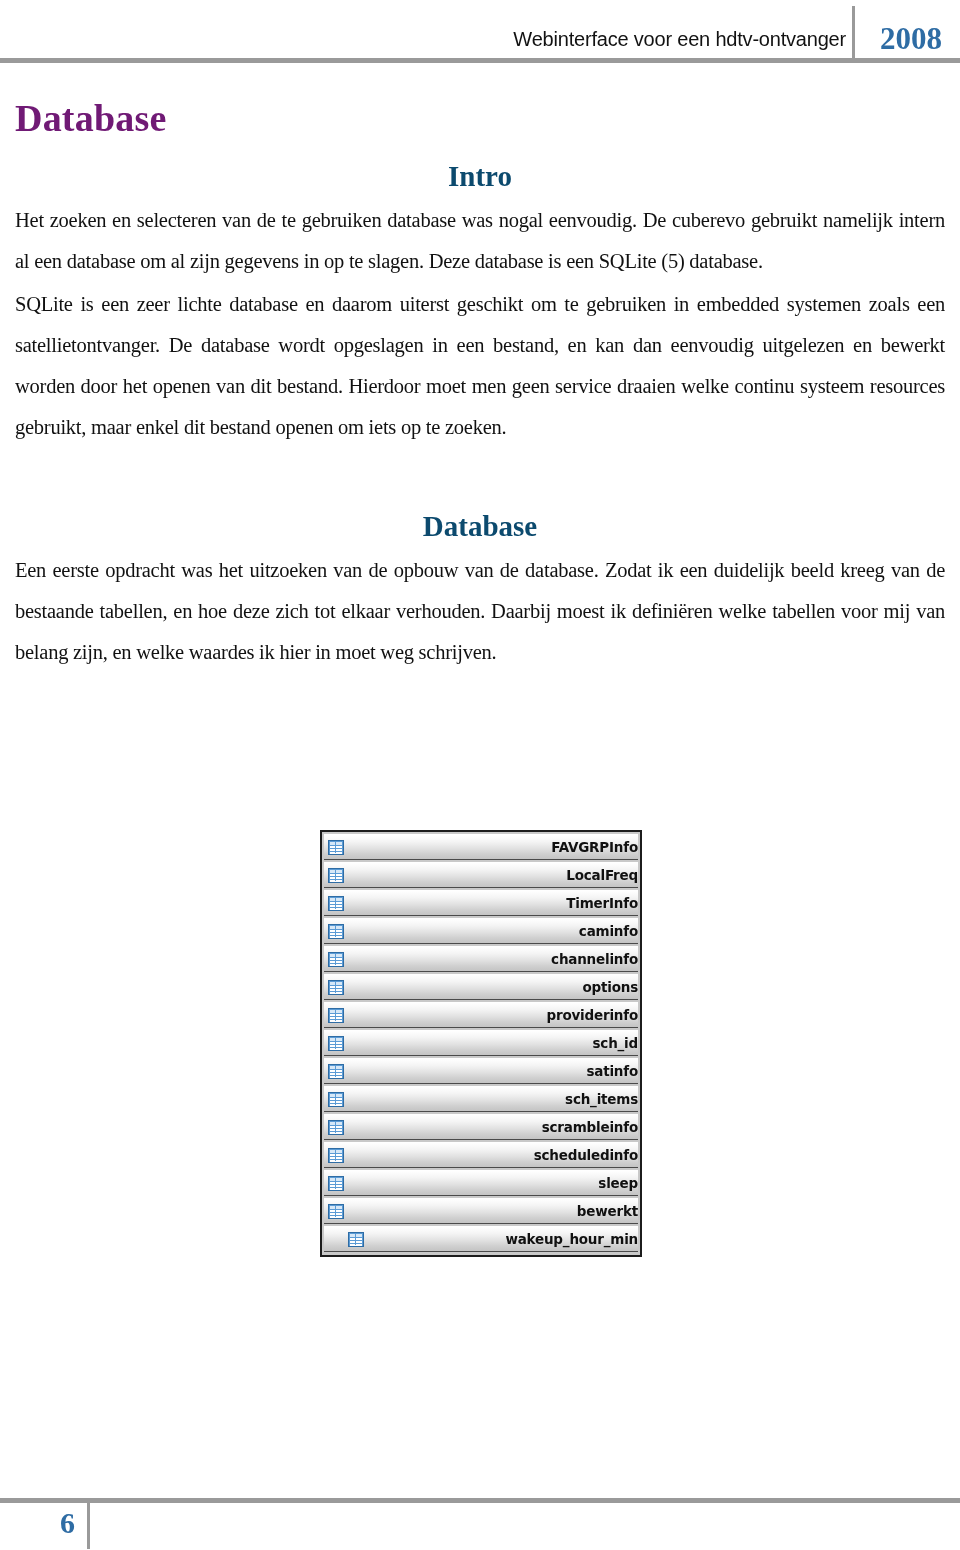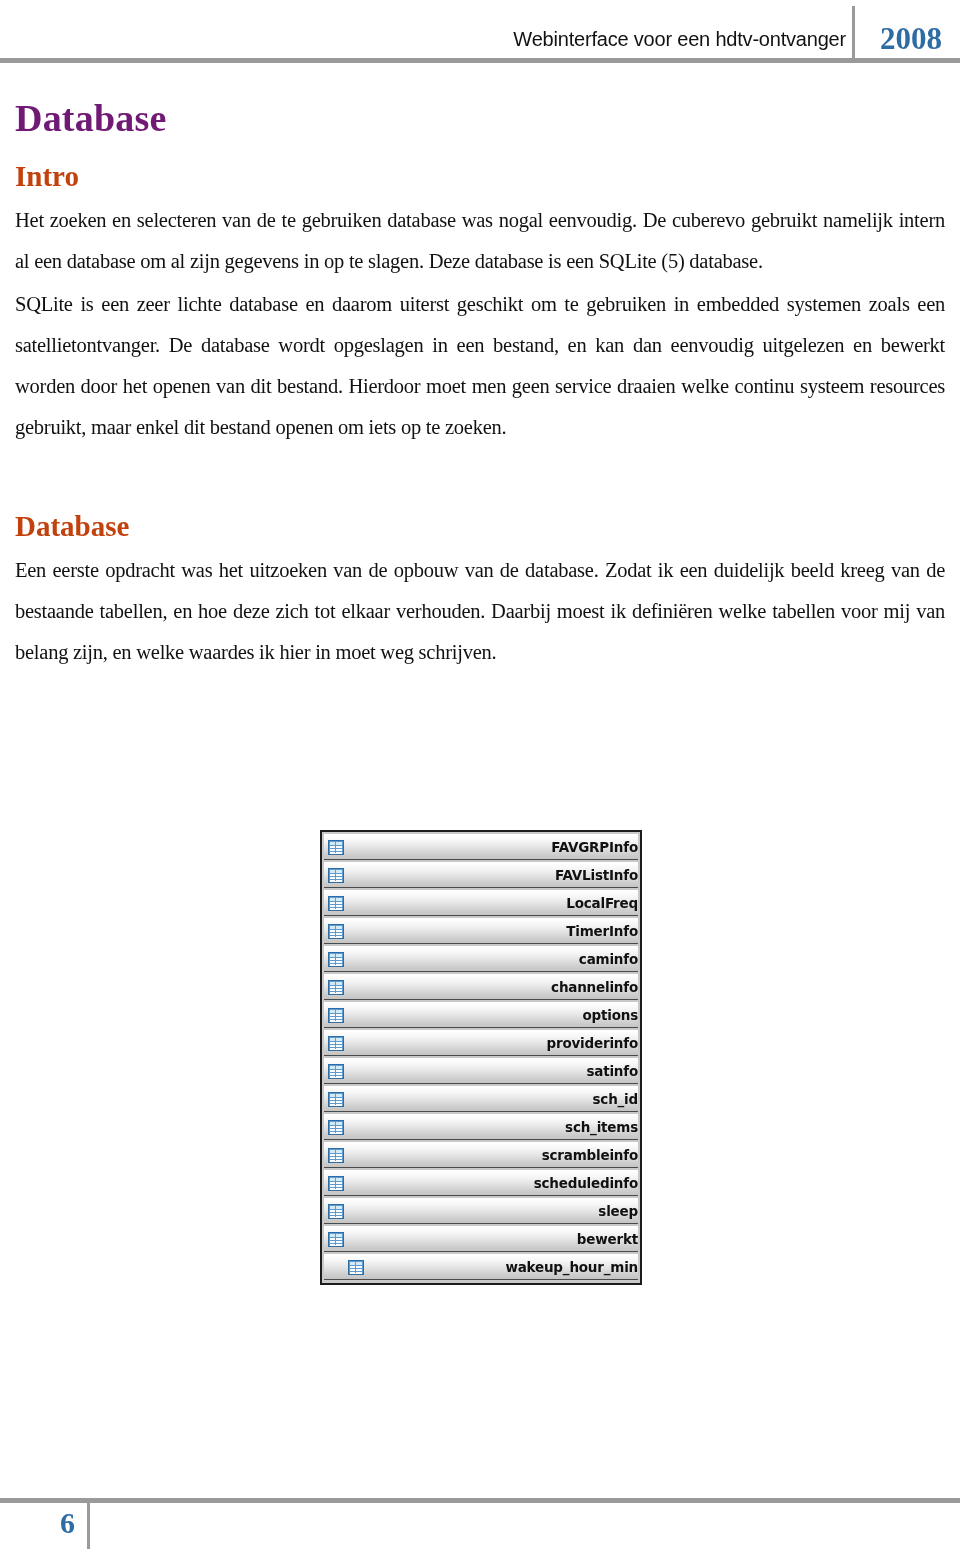--- a/index.html
+++ b/index.html
@@ -79,23 +79,24 @@
     font-weight: 700;
     color: #701a75;
     margin: 18px 0 0 0;
     line-height: 44px;
     letter-spacing: 0.2px;
   }
   h2.section-heading {
     font-family: "Liberation Serif", serif;
     font-size: 29px;
     font-weight: 700;
-    color: #c2410c;
+    color: #0c4a6e;
     margin: 18px 0 6px 0;
     line-height: 36px;
+    text-align: center;
   }
   h2.section-heading.spaced-top {
     margin-top: 60px;
   }
   p.body-text {
     font-family: Liberation Serif, serif;
     font-size: 20.5px;
     line-height: 41px;
     text-align: justify;
     margin: 0 0 0 0;
@@ -271,30 +272,20 @@
         <span class="tbl-name">FAVGRPInfo</span>
       </div>
       <div class="table-row">
         <span class="tbl-icon">
           <i class="hdr"></i>
           <i class="r1"></i>
           <i class="r2"></i>
           <i class="r3"></i>
           <i class="vline"></i>
         </span>
-        <span class="tbl-name">FAVListInfo</span>
-      </div>
-      <div class="table-row">
-        <span class="tbl-icon">
-          <i class="hdr"></i>
-          <i class="r1"></i>
-          <i class="r2"></i>
-          <i class="r3"></i>
-          <i class="vline"></i>
-        </span>
         <span class="tbl-name">LocalFreq</span>
       </div>
       <div class="table-row">
         <span class="tbl-icon">
           <i class="hdr"></i>
           <i class="r1"></i>
           <i class="r2"></i>
           <i class="r3"></i>
           <i class="vline"></i>
         </span>
@@ -341,31 +332,31 @@
         <span class="tbl-name">providerinfo</span>
       </div>
       <div class="table-row">
         <span class="tbl-icon">
           <i class="hdr"></i>
           <i class="r1"></i>
           <i class="r2"></i>
           <i class="r3"></i>
           <i class="vline"></i>
         </span>
+        <span class="tbl-name">sch_id</span>
+      </div>
+      <div class="table-row">
+        <span class="tbl-icon">
+          <i class="hdr"></i>
+          <i class="r1"></i>
+          <i class="r2"></i>
+          <i class="r3"></i>
+          <i class="vline"></i>
+        </span>
         <span class="tbl-name">satinfo</span>
-      </div>
-      <div class="table-row">
-        <span class="tbl-icon">
-          <i class="hdr"></i>
-          <i class="r1"></i>
-          <i class="r2"></i>
-          <i class="r3"></i>
-          <i class="vline"></i>
-        </span>
-        <span class="tbl-name">sch_id</span>
       </div>
       <div class="table-row">
         <span class="tbl-icon">
           <i class="hdr"></i>
           <i class="r1"></i>
           <i class="r2"></i>
           <i class="r3"></i>
           <i class="vline"></i>
         </span>
         <span class="tbl-name">sch_items</span>

